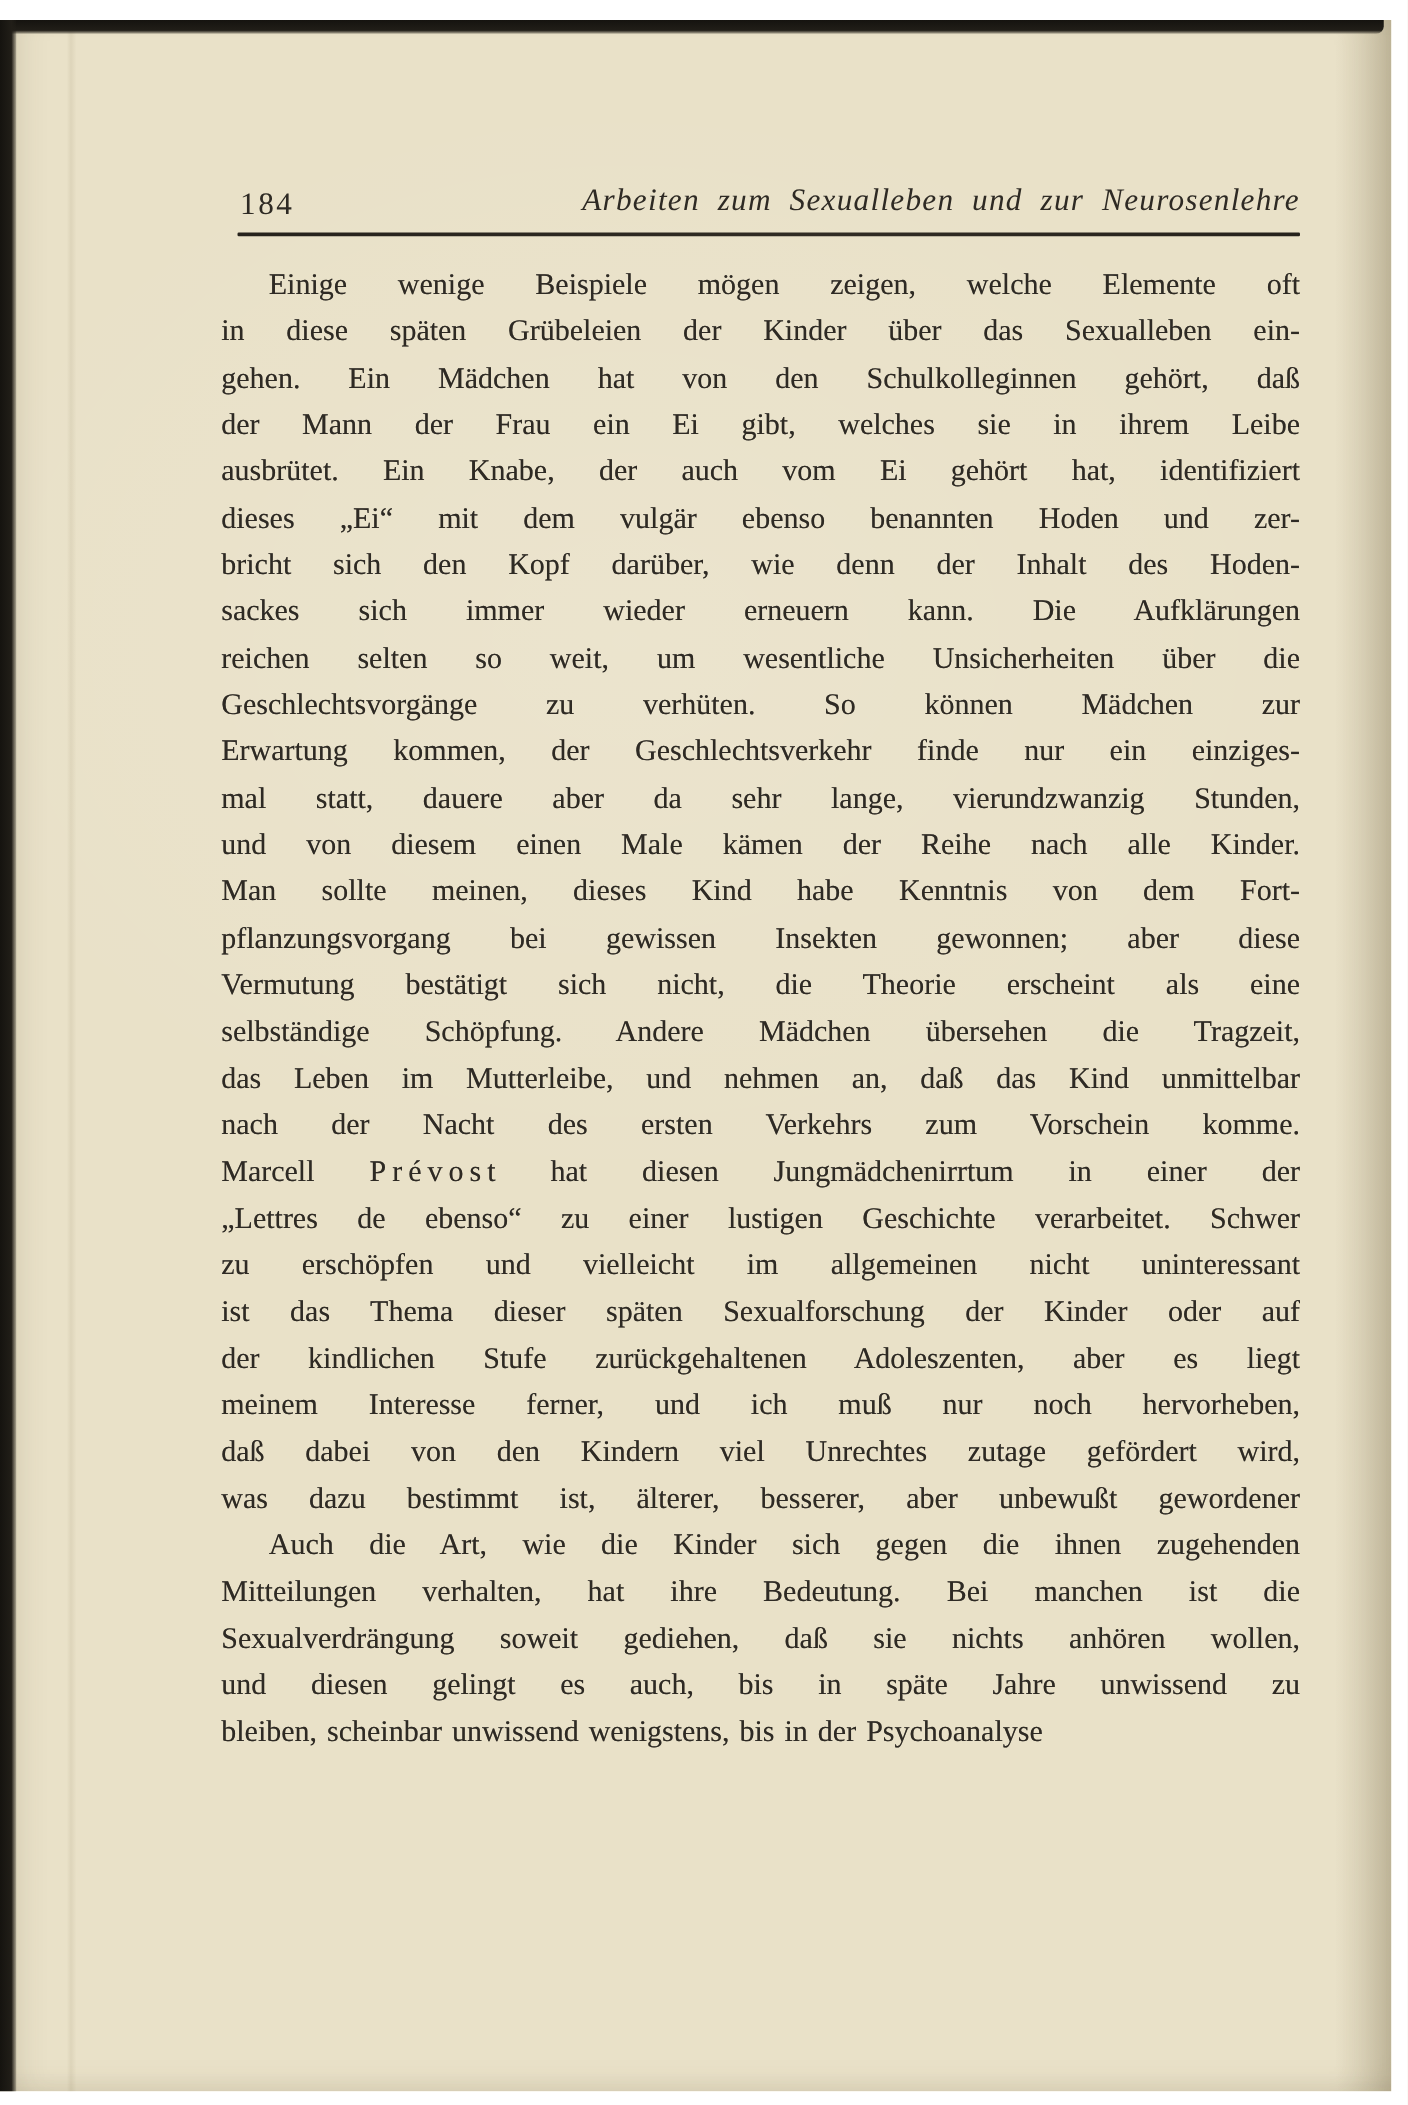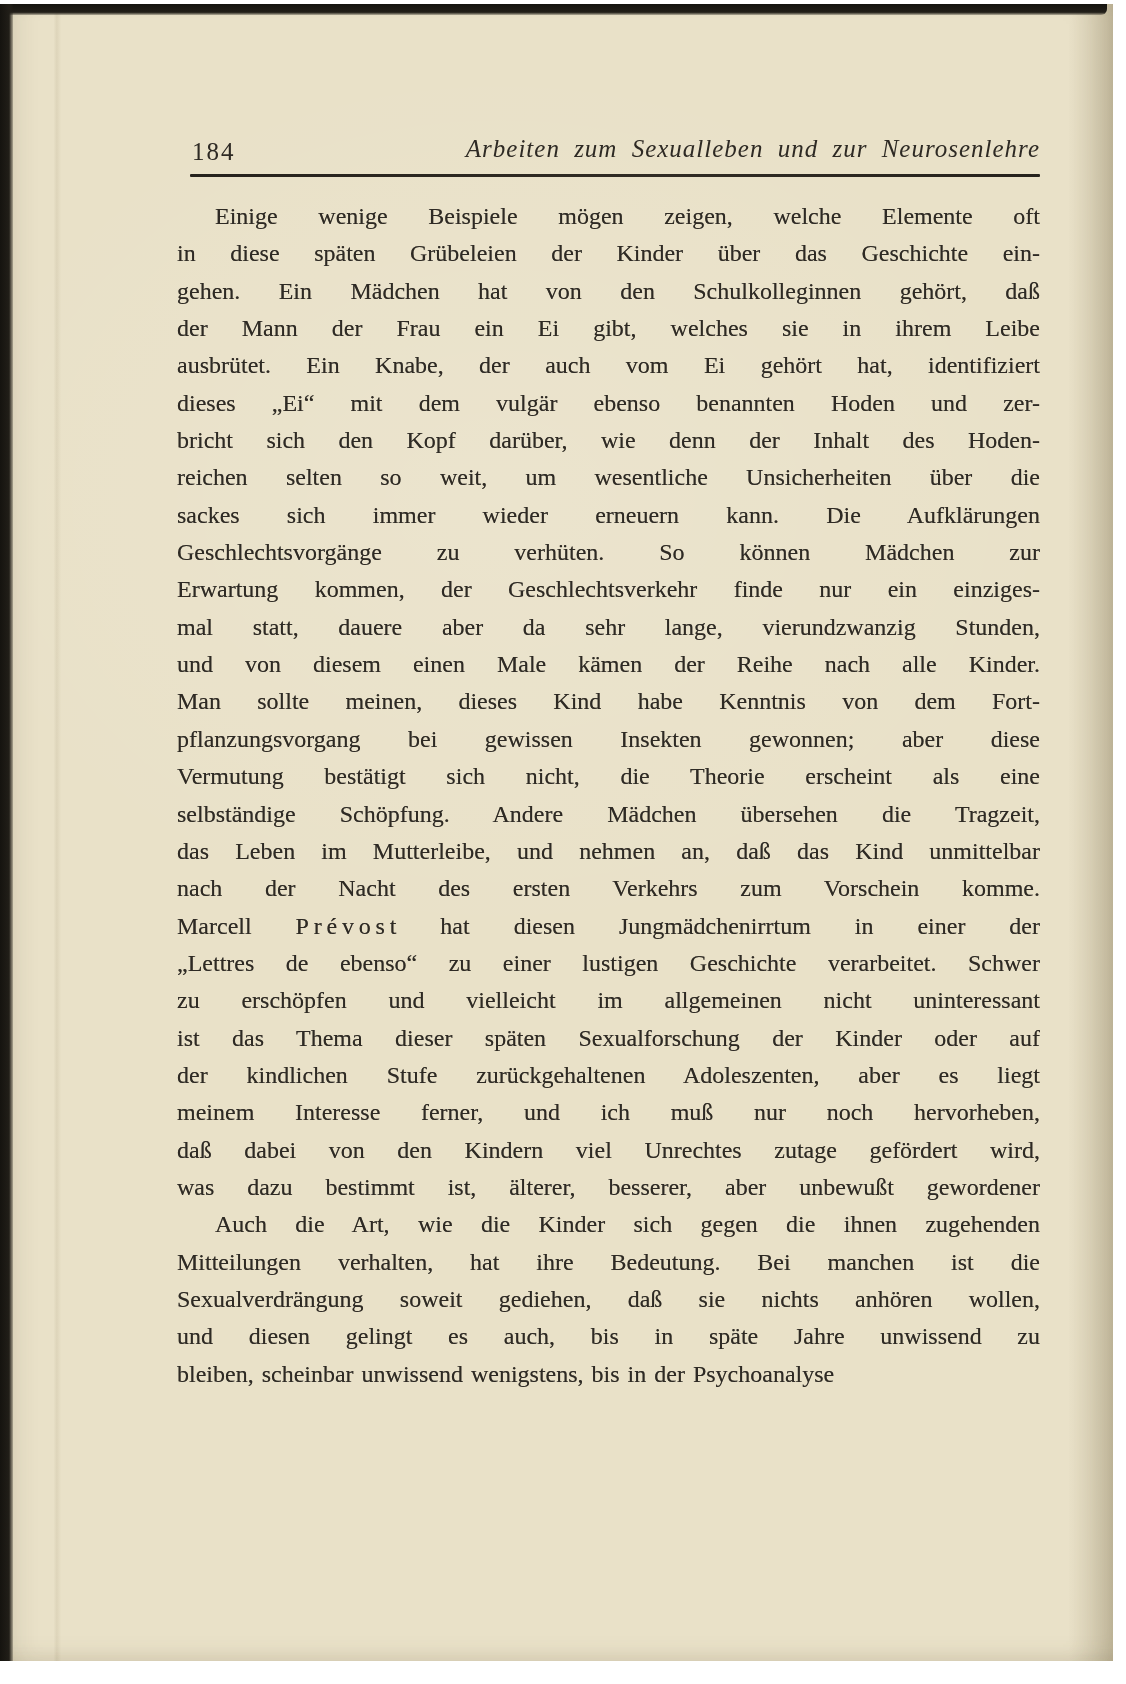--- a/index.html
+++ b/index.html
@@ -12,21 +12,21 @@
     position: relative;
     width: 1126px;
     height: 1684px;
     background: #ffffff;
     overflow: hidden;
   }
   
   .paper {
     position: absolute;
     left: 0;
-    top: 4px;
+    top: 16px;
     width: 1113px;
     height: 1657px;
     background:
       radial-gradient(ellipse 900px 700px at 45% 30%, rgba(255,255,255,0.10), rgba(255,255,255,0) 65%),
       linear-gradient(90deg, rgba(0,0,0,0) 96%, rgba(96,82,48,0.18) 100%),
       linear-gradient(90deg, rgba(0,0,0,0) 4.8%, rgba(120,104,66,0.10) 5.1%, rgba(0,0,0,0) 5.5%),
       #e9e1c8;
     box-shadow:
       inset 26px 0 34px -24px rgba(70,58,32,0.30),
       inset -30px 0 38px -26px rgba(96,82,48,0.28),
@@ -107,28 +107,28 @@
 
     <div class="page-number">184</div>
 
     <div class="running-title">Arbeiten zum Sexualleben und zur Neurosenlehre</div>
 
     <div class="header-rule"></div>
 
     <div class="text-block" id="text-block">
         <div class="paragraph">
           <div class="line first">Einige wenige Beispiele mögen zeigen, welche Elemente oft</div>
-          <div class="line">in diese späten Grübeleien der Kinder über das Geschichte ein-</div>
+          <div class="line">in diese späten Grübeleien der Kinder über das Sexualleben ein-</div>
           <div class="line">gehen. Ein Mädchen hat von den Schulkolleginnen gehört, daß</div>
           <div class="line">der Mann der Frau ein Ei gibt, welches sie in ihrem Leibe</div>
           <div class="line">ausbrütet. Ein Knabe, der auch vom Ei gehört hat, identifiziert</div>
           <div class="line">dieses „Ei“ mit dem vulgär ebenso benannten Hoden und zer-</div>
           <div class="line">bricht sich den Kopf darüber, wie denn der Inhalt des Hoden-</div>
+          <div class="line">sackes sich immer wieder erneuern kann. Die Aufklärungen</div>
           <div class="line">reichen selten so weit, um wesentliche Unsicherheiten über die</div>
-          <div class="line">sackes sich immer wieder erneuern kann. Die Aufklärungen</div>
           <div class="line">Geschlechtsvorgänge zu verhüten. So können Mädchen zur</div>
           <div class="line">Erwartung kommen, der Geschlechtsverkehr finde nur ein einziges-</div>
           <div class="line">mal statt, dauere aber da sehr lange, vierundzwanzig Stunden,</div>
           <div class="line">und von diesem einen Male kämen der Reihe nach alle Kinder.</div>
           <div class="line">Man sollte meinen, dieses Kind habe Kenntnis von dem Fort-</div>
           <div class="line">pflanzungsvorgang bei gewissen Insekten gewonnen; aber diese</div>
           <div class="line">Vermutung bestätigt sich nicht, die Theorie erscheint als eine</div>
           <div class="line">selbständige Schöpfung. Andere Mädchen übersehen die Tragzeit,</div>
           <div class="line">das Leben im Mutterleibe, und nehmen an, daß das Kind unmittelbar</div>
           <div class="line">nach der Nacht des ersten Verkehrs zum Vorschein komme.</div>

